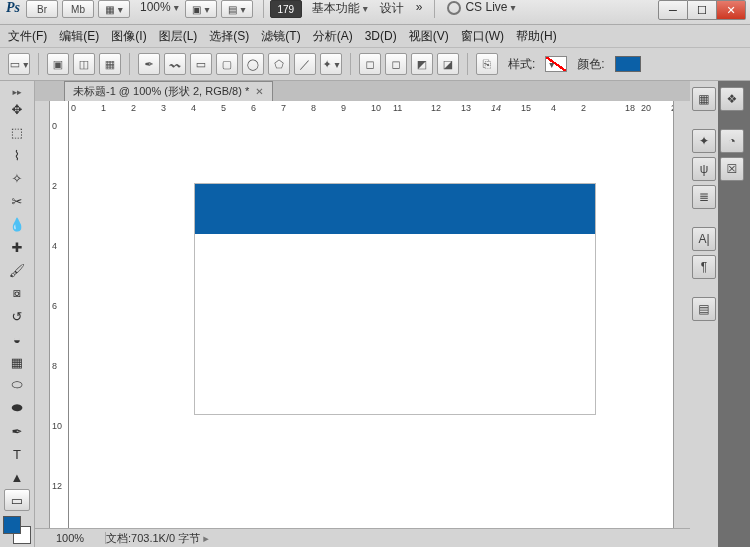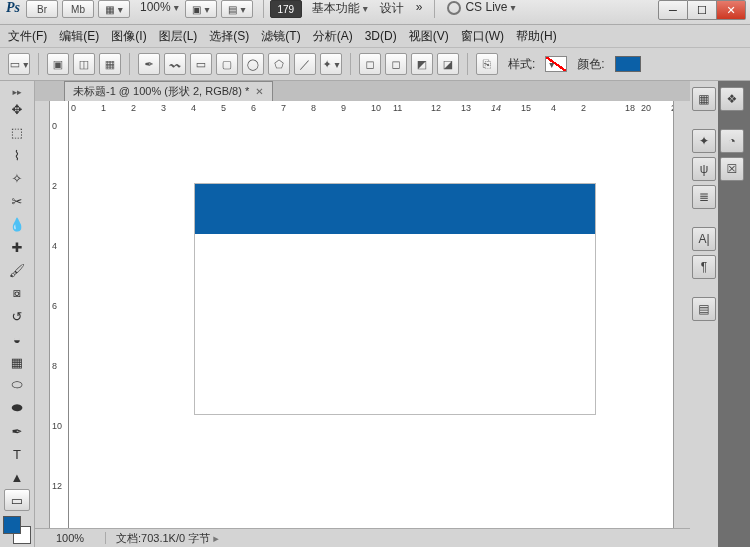--- a/index.html
+++ b/index.html
@@ -42,21 +42,21 @@
 .vruler div{position:absolute;left:2px}
 .docscroll{flex:1;position:relative;background:#fff;overflow:hidden}
 .hruler{height:18px;background:#fff;border-bottom:1px solid #888;position:relative;font-size:9px;color:#444}
 .hruler div{position:absolute;top:2px}
 .canvas{position:absolute;left:0;top:18px;right:0;bottom:0;background:#fff}
 .artboard{position:absolute;left:125px;top:64px;width:400px;height:230px;border:1px solid #bbb;background:#fff}
 .blueshape{position:absolute;left:0;top:0;width:400px;height:50px;background:#0b60a7}
 .vscroll{width:16px;background:#d4d4d4;border-left:1px solid #999}
 .statusbar{height:18px;background:#d4d4d4;border-top:1px solid #aaa;display:flex;align-items:center;font-size:11px;color:#333}
 .statusbar .zoom{width:70px;text-align:center;border-right:1px solid #aaa}
-.statusbar .info{margin-left:10px}
+.statusbar .info{}
 .statusbar .info::after{content:" ▸";color:#777}
 
 .rightdock{width:60px;background:#6f6f6f;display:flex;flex-direction:column}
 .palcol{width:28px;display:flex;flex-direction:column;align-items:center;gap:4px;padding-top:6px}
 .palwrap{display:flex;flex:1}
 .palico{width:22px;height:22px;background:linear-gradient(#e9e9e9,#cfcfcf);border:1px solid #888;border-radius:2px;display:flex;align-items:center;justify-content:center;font-size:12px;color:#444}
 .palgap{height:10px}
 .grey{background:#6f6f6f}
 </style>
 </head>

